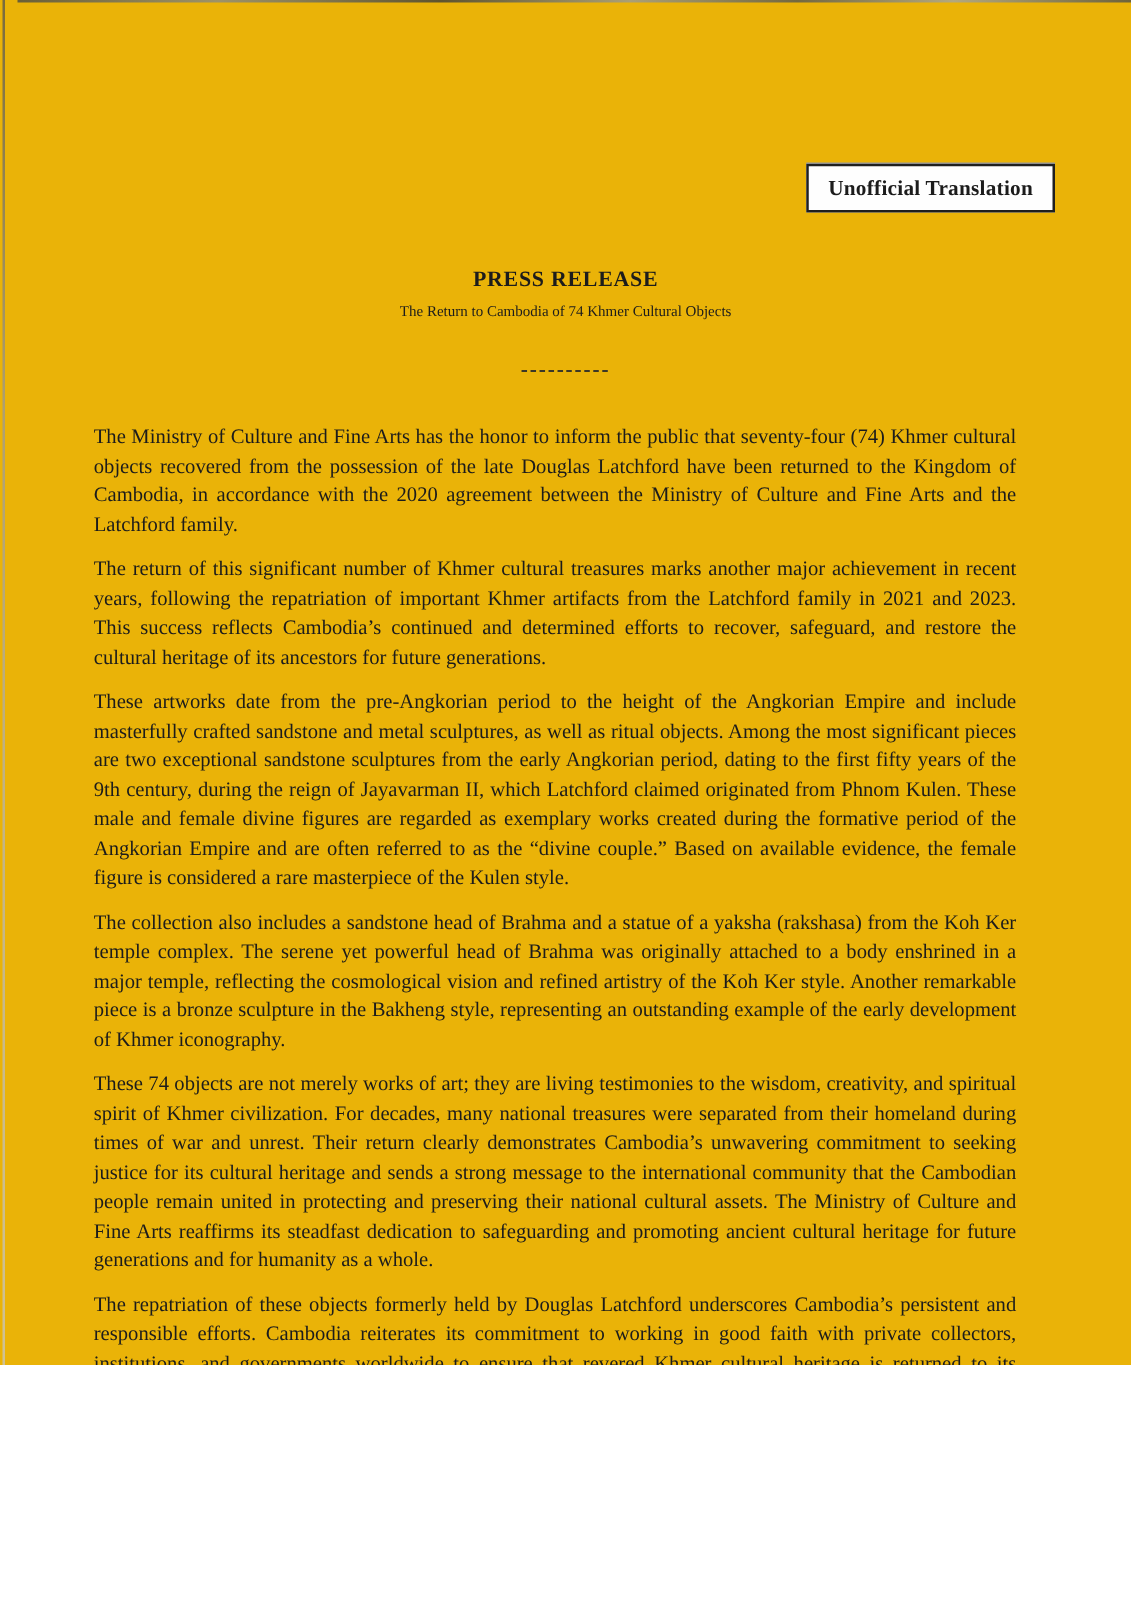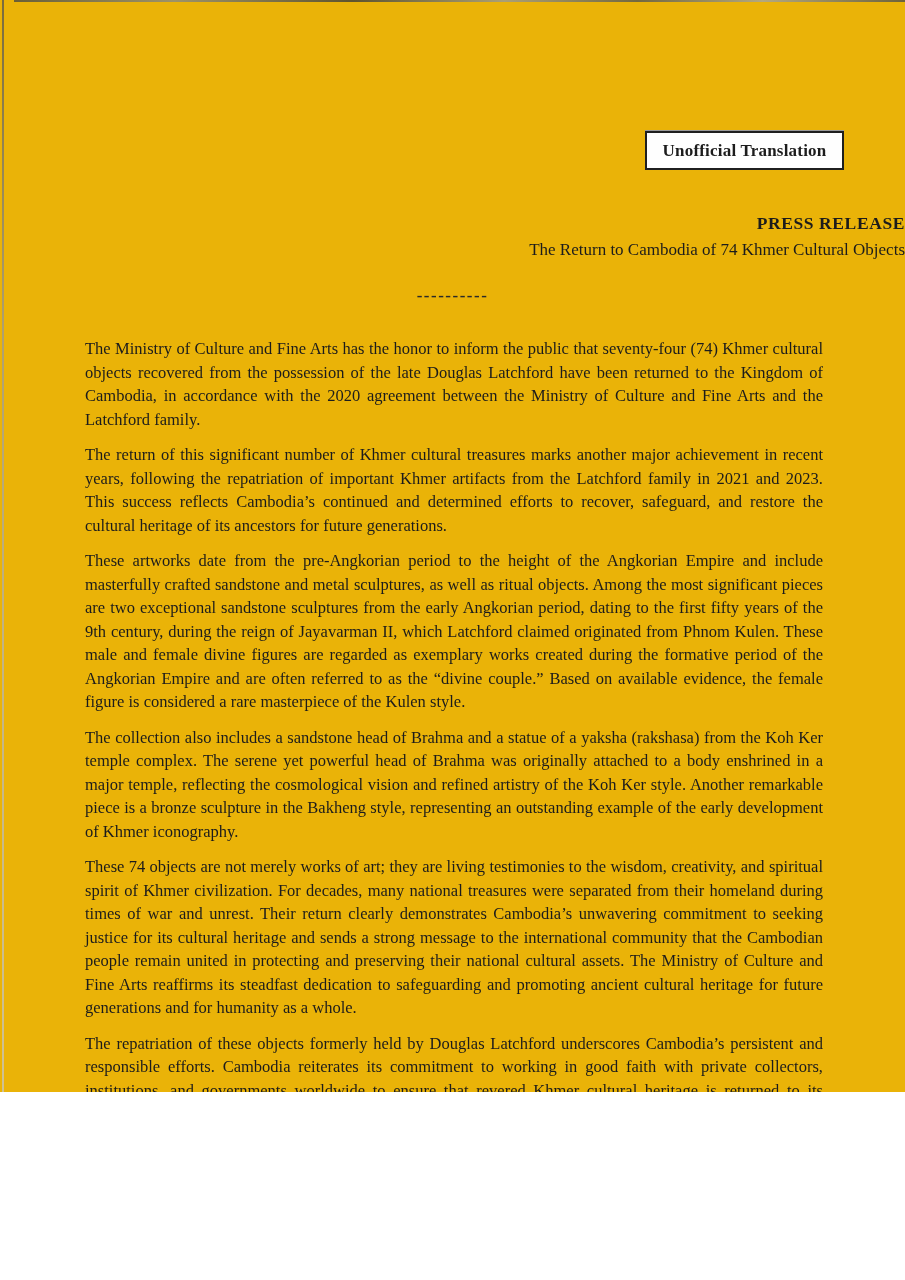--- a/index.html
+++ b/index.html
@@ -55,45 +55,45 @@
   .stamp span {
     font-weight: bold;
     font-size: 17px;
     letter-spacing: .2px;
     white-space: nowrap;
   }
   
   .title-block {
     position: absolute;
     top: 212px; left: 0; right: 0;
-    text-align: right;
+    text-align: center;
     line-height: 23px;
   }
   .title-main {
     font-size: 17.5px;
     font-weight: bold;
     letter-spacing: .6px;
     margin-bottom: 3px;
   }
   .title-sub {
-    font-size: 17px;
+    font-size: 12px;
   }
   .separator {
     position: absolute;
     top: 286px; left: 0; right: 0;
     text-align: center;
     font-weight: bold;
     font-size: 17px;
     letter-spacing: 1.5px;
     color: #2a2a2a;
   }
   
   .doc-body {
     position: absolute;
-    top: 337px; left: 85px;
+    top: 337px; left: 75px;
     width: 738px;
   }
   .doc-body p {
     margin: 0 0 12px 0;
     font-size: 16.5px;
     line-height: 23.5px;
     text-align: justify;
     color: #1c1c1c;
   }
 </style>

